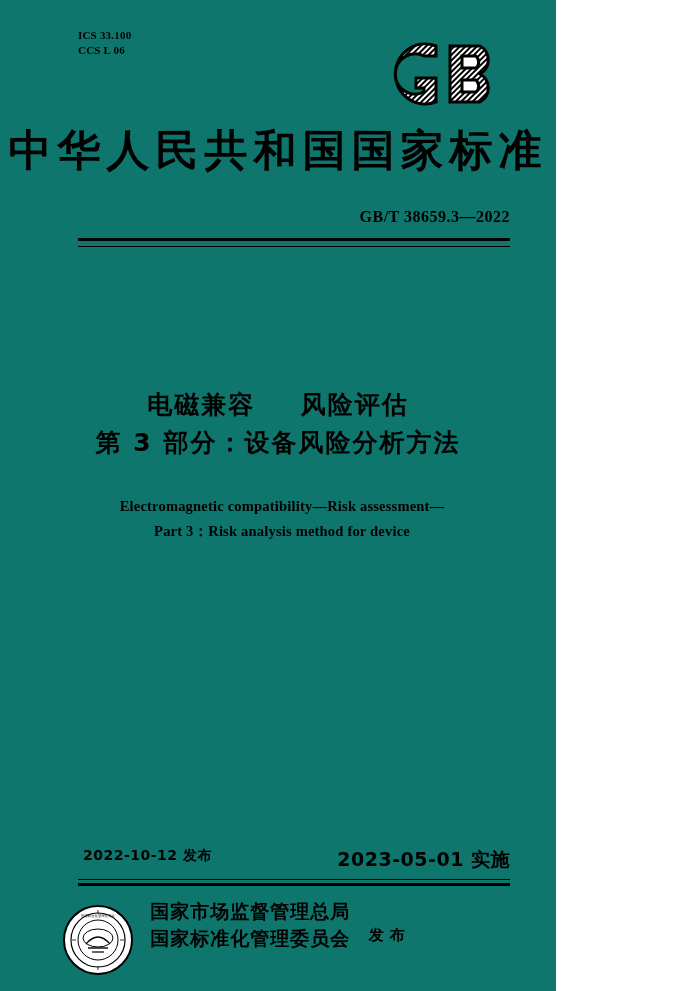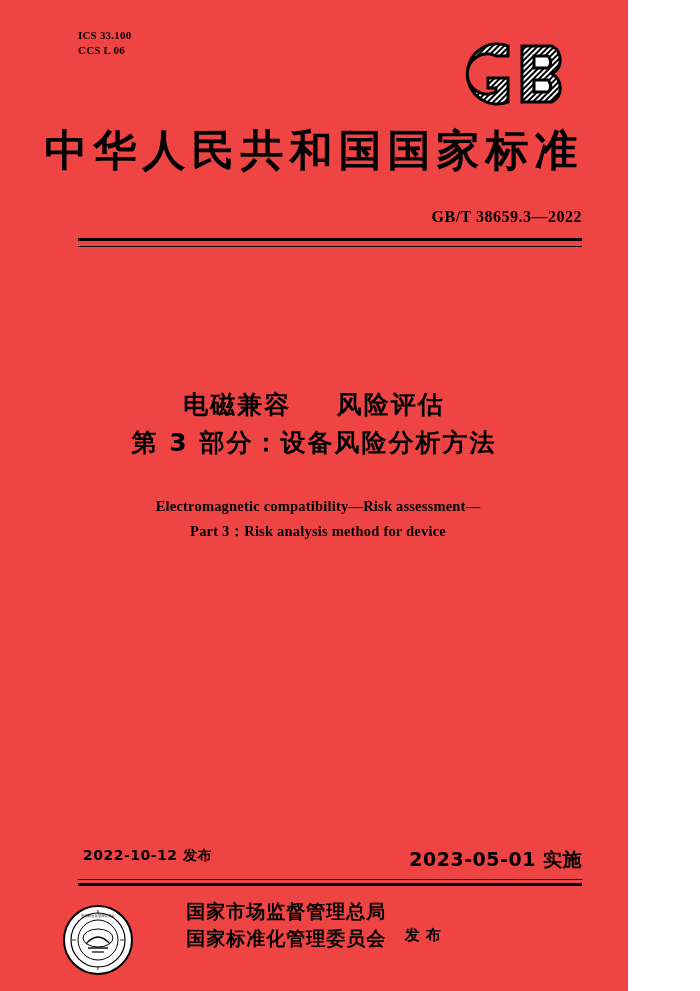--- a/index.html
+++ b/index.html
@@ -6,23 +6,23 @@
     margin: 0;
     padding: 0;
     background: #ffffff;
   }
   body {
     font-family: "Liberation Sans", sans-serif;
     color: #000000;
   }
   .page {
     position: relative;
-    width: 628px;
+    width: 556px;
     height: 991px;
-    background: #ef4444;
+    background: #0f766e;
     overflow: hidden;
   }
 
   
   .ics-block {
     position: absolute;
     left: 78px;
     top: 28px;
     font-family: "Liberation Serif", serif;
     font-weight: bold;

